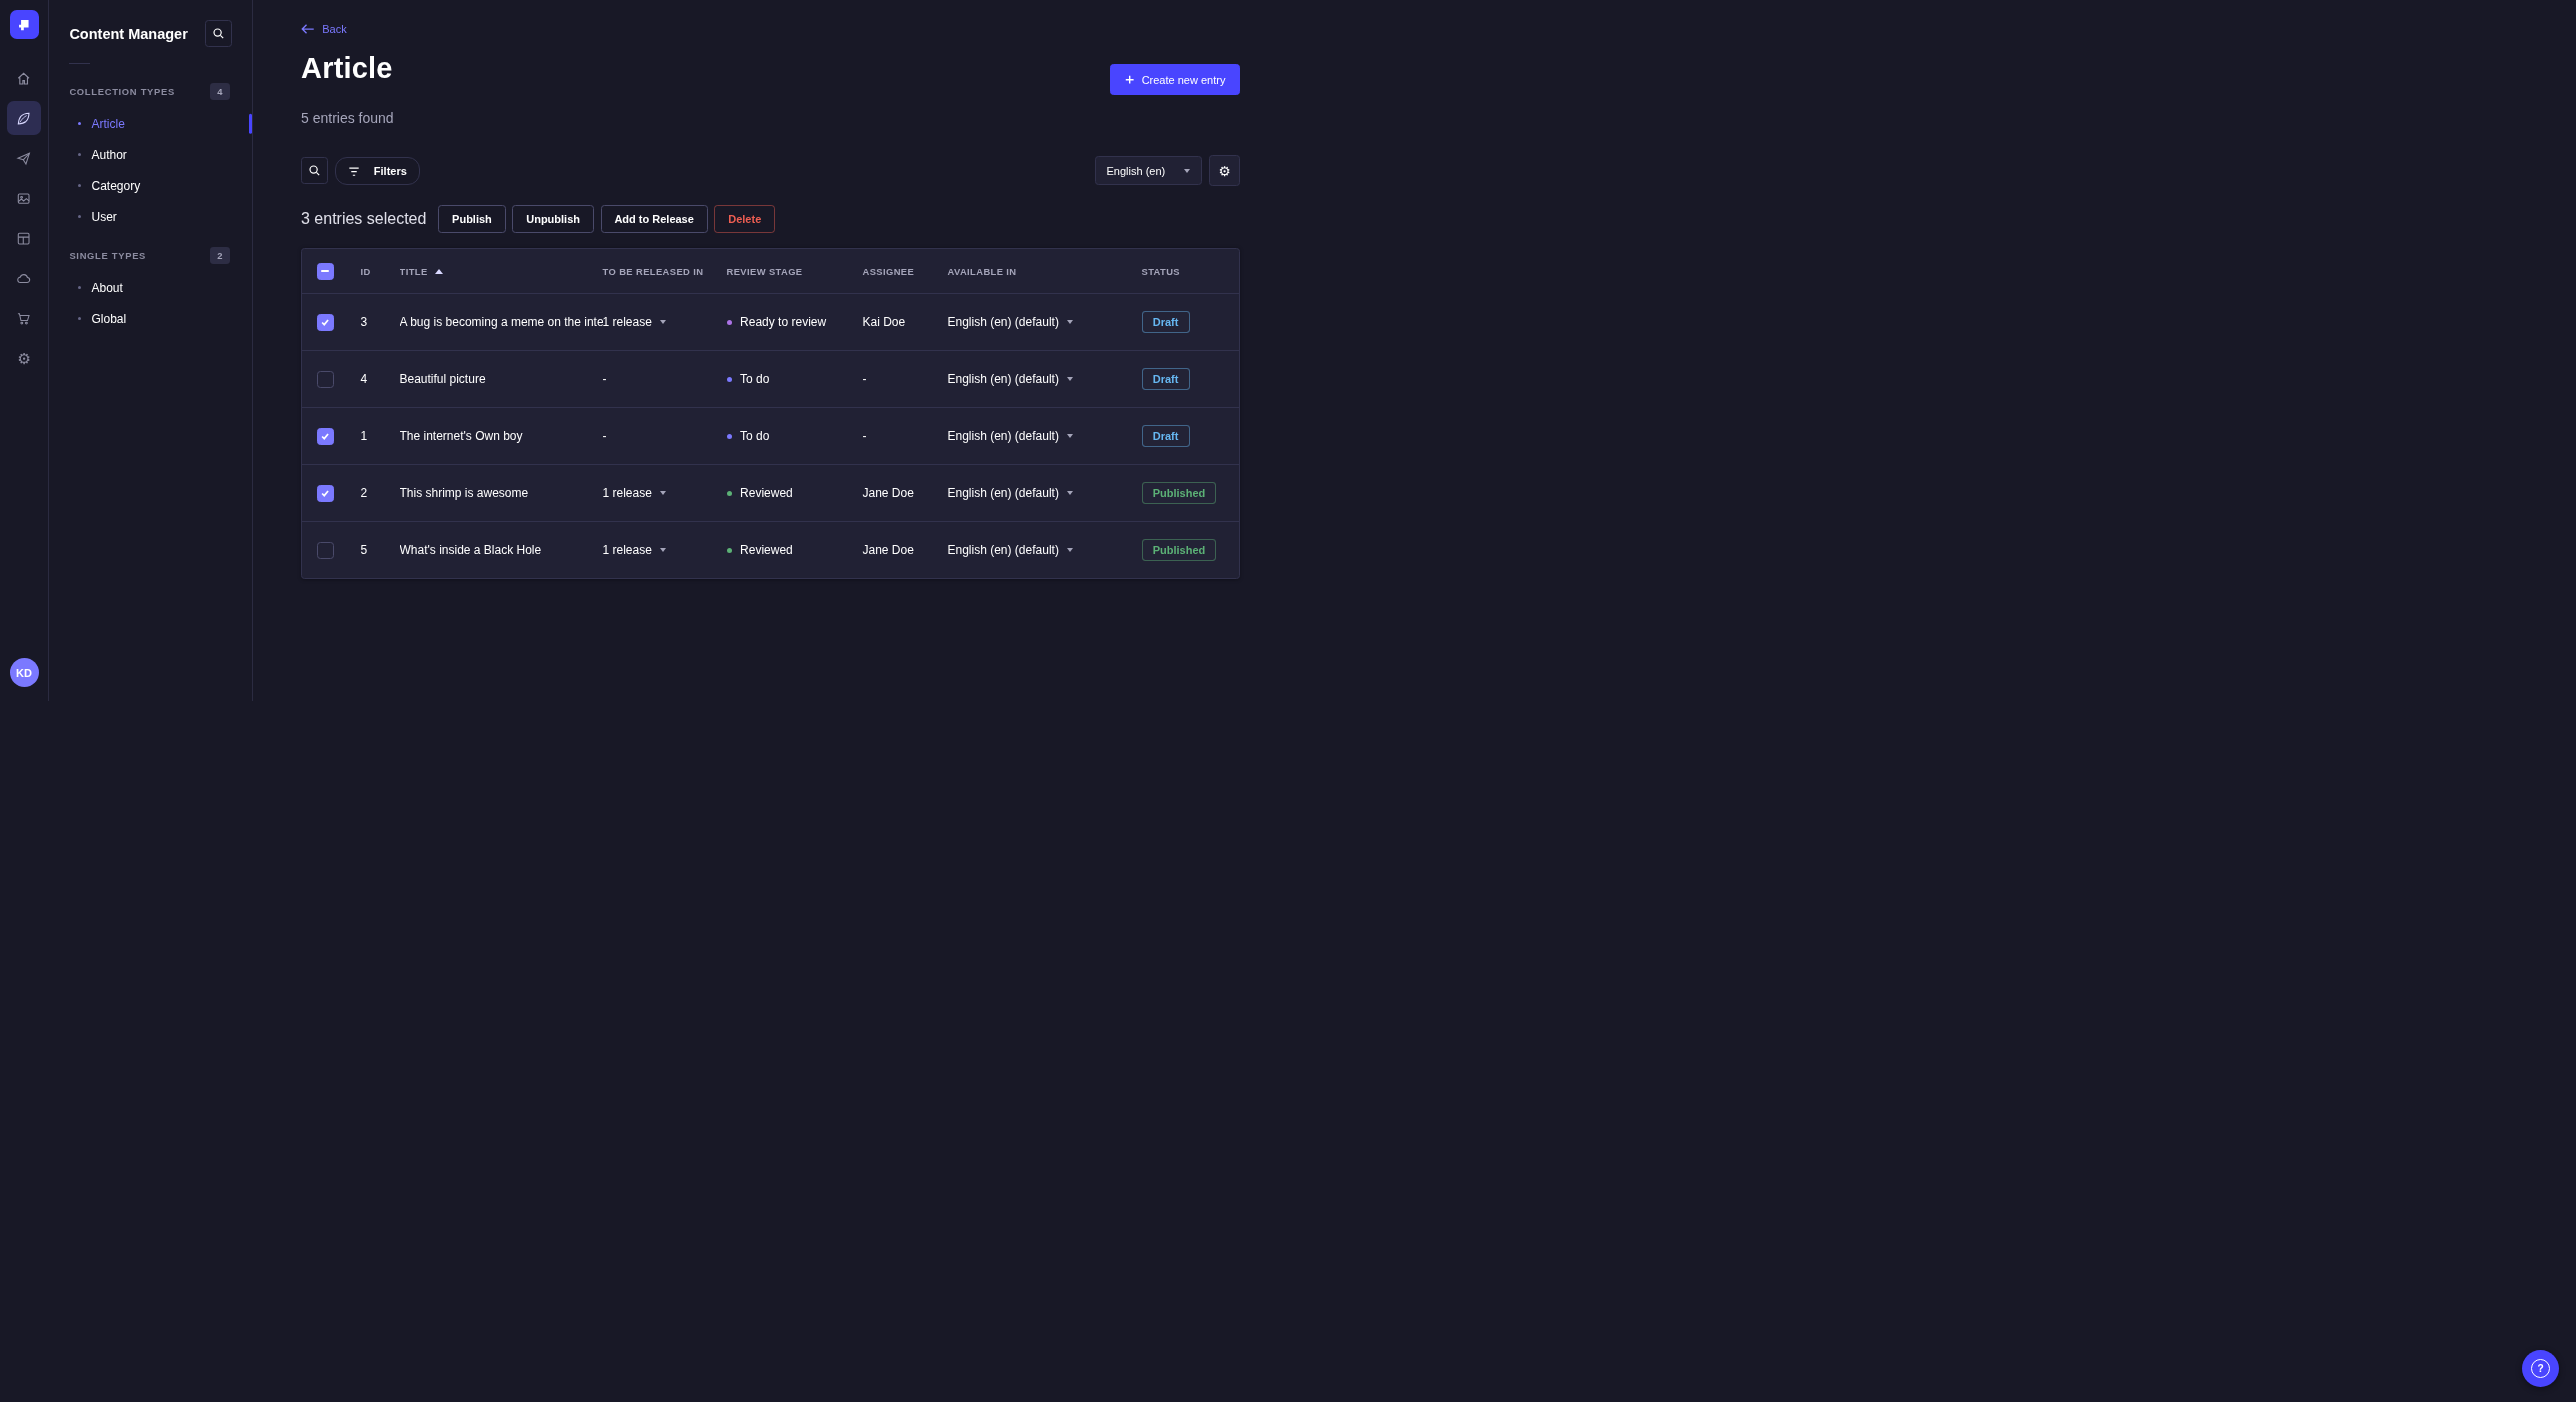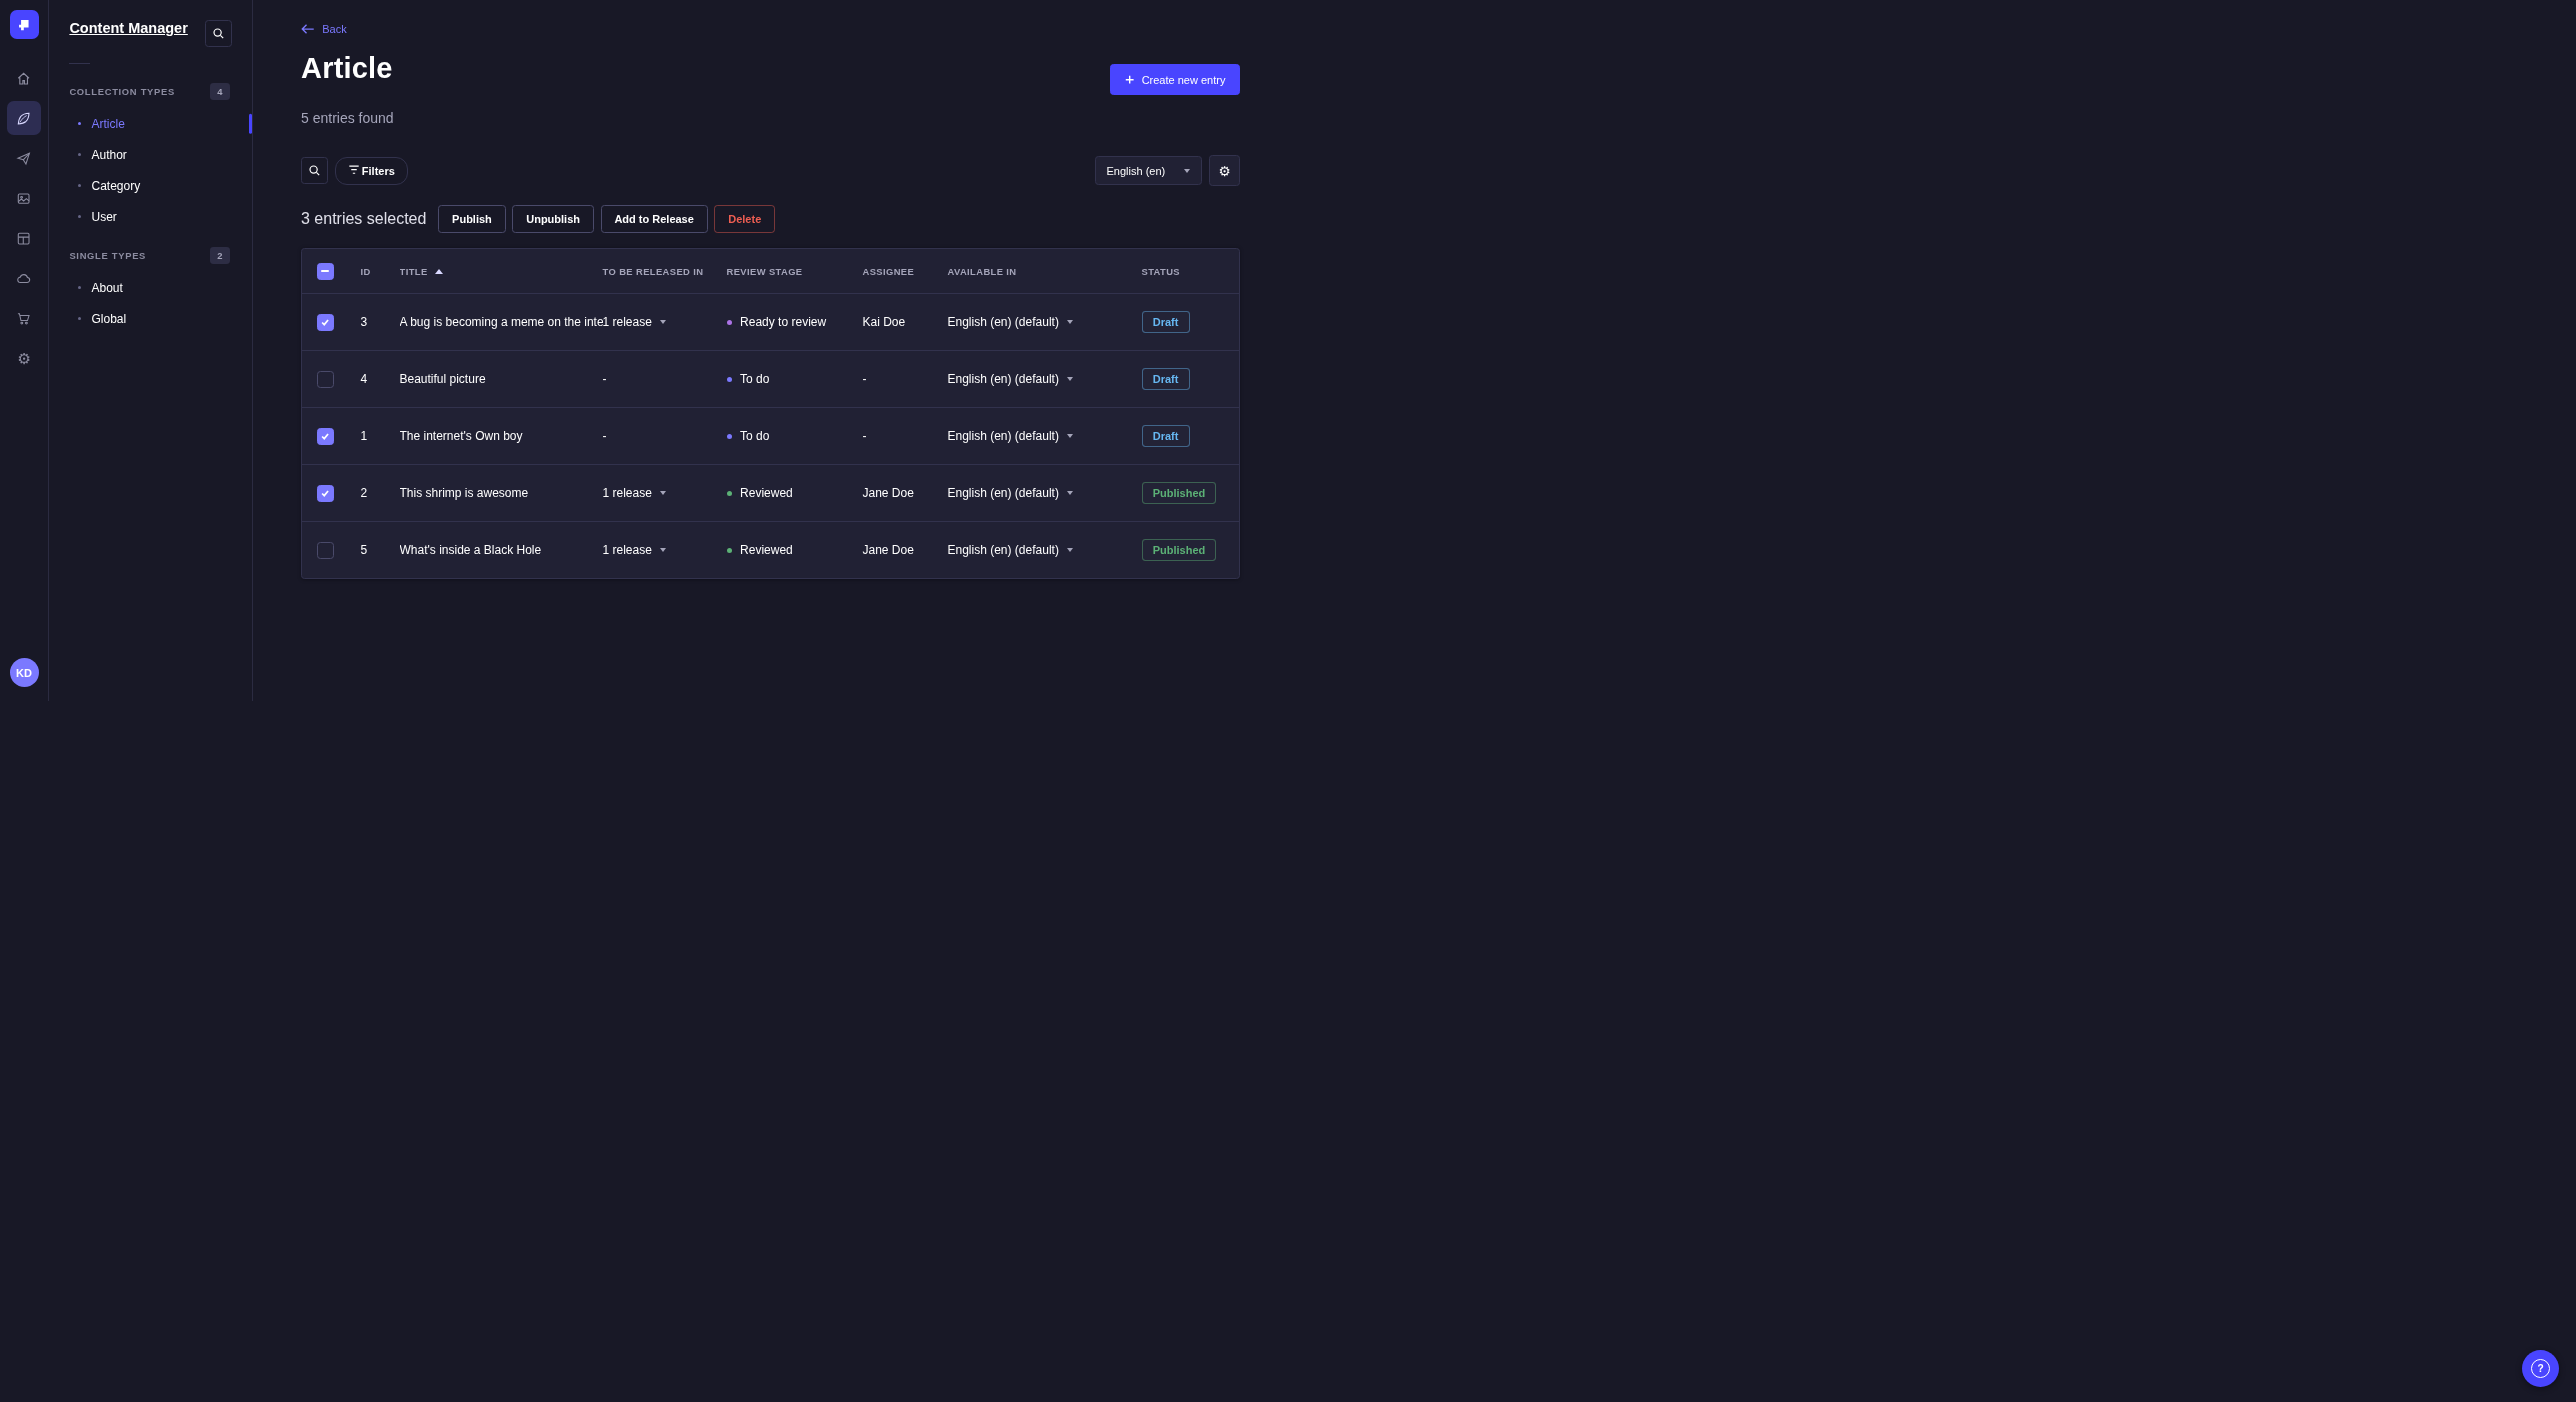--- a/index.html
+++ b/index.html
@@ -26,21 +26,21 @@
     font-size:15.3px; line-height:1;
   }
   .rail-btn.active { background:#2d2d52; color:#d9d8ff; }
   .rail-avatar {
     width:29px; height:29px; border-radius:50%; background:#7b79ff; color:#fff;
     display:flex; align-items:center; justify-content:center; font-size:11px; font-weight:700; cursor:pointer;
   }
 
   
   .subnav { width:204px; border-right:0.9px solid #2b2b41; padding:20.4px; position:relative; }
-  .subnav-head { display:flex; justify-content:space-between; align-items:flex-start;text-decoration:underline; }
+  .subnav-head { display:flex; justify-content:space-between; align-items:center; }
   .subnav-title { font-size:14.5px; font-weight:700; color:#fff; }
   .icon-btn {
     width:27px; height:27px; border:0.9px solid #32324d; background:transparent; border-radius:3.4px;
     display:flex; align-items:center; justify-content:center; color:#fff; cursor:pointer; flex-shrink:0;
   }
   .subnav-divider { width:20.4px; height:1.7px; background:#32324d; margin:15.3px 0 19px; }
   .section { margin-bottom:15.3px; }
   .section-head {
     display:flex; justify-content:space-between; align-items:center;
     color:#8c8ca0; font-size:9.4px; font-weight:700; letter-spacing:0.7px; margin-bottom:8.5px; padding-right:1.7px;
@@ -68,21 +68,21 @@
   .btn-primary {
     background:#4945ff; border:0.9px solid #4945ff; color:#fff; border-radius:3.4px;
     padding:8.5px 13.6px; font-size:11px; font-weight:400; display:inline-flex; align-items:center; gap:7.7px;
     cursor:pointer; margin-top:12px; font-family:inherit;
   }
 
   .toolbar { display:flex; justify-content:space-between; align-items:center; margin-top:29px; }
   .toolbar-left, .toolbar-right { display:flex; align-items:center; gap:6.8px; }
   .btn-outline {
     background:transparent; border:0.9px solid #32324d; color:#fff; border-radius:12px;
-    padding:6.8px 12px; font-size:11px; font-weight:600; display:inline-flex; align-items:flex-start; gap:2px;
+    padding:6.8px 12px; font-size:11px; font-weight:600; display:inline-flex; align-items:flex-end; gap:14px;
     cursor:pointer; font-family:inherit;
   }
   .select-btn {
     background:#212134; border:0.9px solid #32324d; color:#fff; border-radius:3.4px;
     padding:7.7px 11px; font-size:11px; display:inline-flex; align-items:center; gap:19px; cursor:pointer; font-family:inherit;
   }
   .icon-btn.panel { background:#212134; width:31px; height:31px; }
 
   .bulk-row { display:flex; align-items:center; gap:6.8px; margin-top:19px; }
   .bulk-text { font-size:16px; color:#e0e0ea; margin-right:5.1px; }

